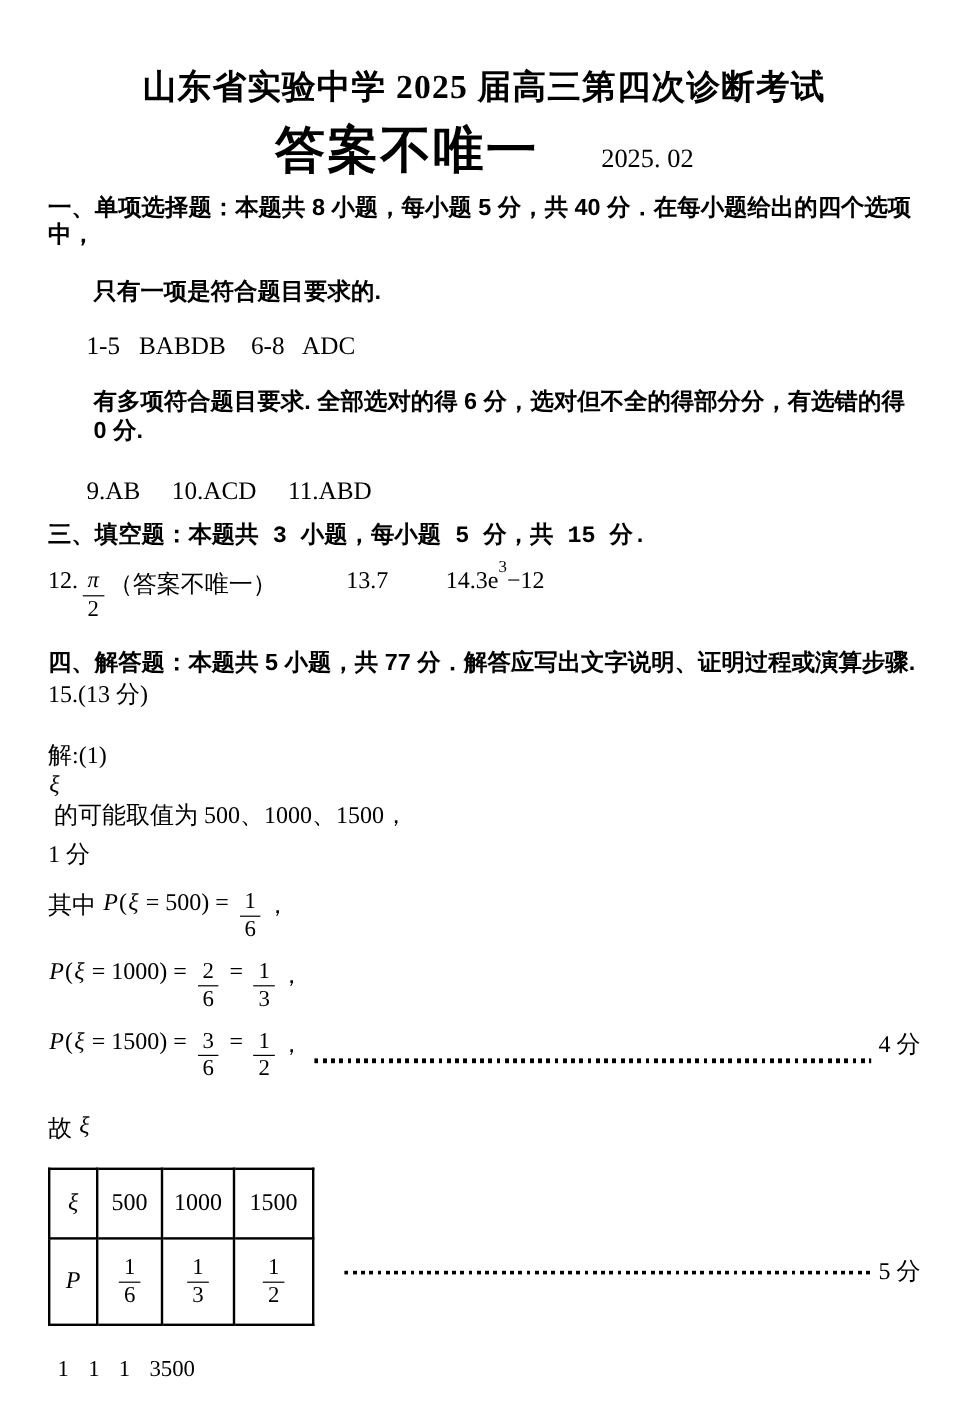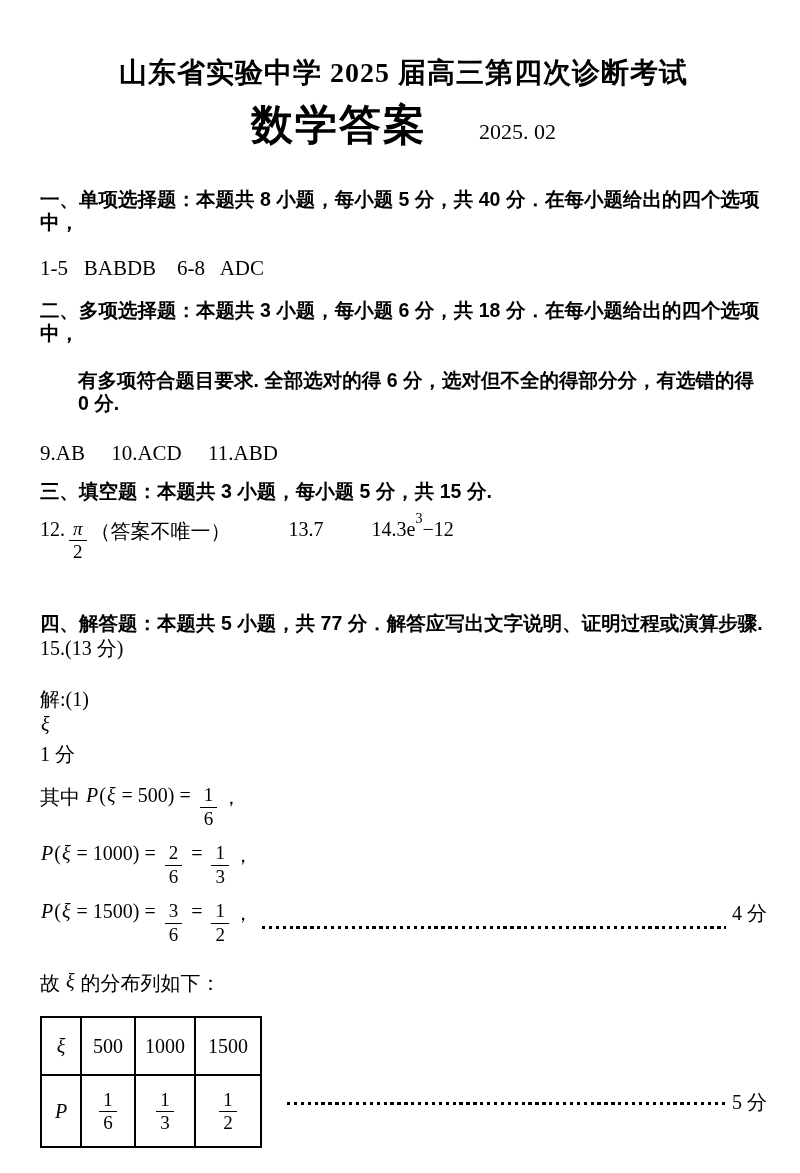--- a/index.html
+++ b/index.html
@@ -12,24 +12,24 @@
          letter-spacing:1px;white-space:pre;}
   .subtitle-row{margin-top:12px;display:flex;justify-content:center;
                 align-items:flex-end;gap:12px;}
   .subtitle{font-family:"Liberation Sans","DejaVu Sans",sans-serif;
             font-weight:900;font-size:42px;line-height:1;letter-spacing:2px;}
   .exam-date{font-size:22px;line-height:1;padding-bottom:3px;white-space:pre;margin-left:40px;}
 
   
   .sec{font-family:"Liberation Sans","DejaVu Sans",sans-serif;font-weight:bold;
        font-size:19.5px;line-height:1.2;white-space:pre-wrap;}
-  .sec.l1{margin-top:42px;}
+  .sec.l1{margin-top:16px;}
   .sec.l2{margin-top:23px;padding-left:38px;}
 
-  .answers{font-size:21px;margin-top:21px;white-space:pre;}
+  .answers{font-size:21px;margin-top:21px;white-space:pre;margin-left:32px;}
   .plain{font-size:20px;white-space:pre;}
 
   
   .math{display:flex;align-items:flex-start;font-size:20px;min-height:30px;}
   .mr{white-space:pre;}
   .mi{font-style:italic;white-space:pre;padding:0 1px;}
   .mfrac{display:inline-flex;flex-direction:column;align-items:center;
          margin:0 4px;font-size:19px;line-height:1.18;}
   .mfrac .num{padding:0 4px;}
   .mfrac .den{border-top:1.6px solid #000;padding:0 4px;}
@@ -57,32 +57,32 @@
   .mt24{margin-top:24px;flex-direction:column;} .tall{min-height:52px;}
 </style>
 </head>
 <body>
 
 <div class="page">
 
   <div class="title">山东省实验中学 2025 届高三第四次诊断考试</div>
 
   <div class="subtitle-row">
-    <span class="subtitle">数学答案</span>
+    <span class="subtitle">答案不唯一</span>
     <span class="exam-date">2025. 02</span>
   </div>
 
   <div class="sec l1">一、单项选择题：本题共 8 小题，每小题 5 分，共 40 分．在每小题给出的四个选项中，</div>
+  <div class="sec l2">只有一项是符合题目要求的.</div>
   <div class="answers">1-5   BABDB    6-8   ADC</div>
 
-  <div class="sec l1" style="margin-top:18px;">二、多项选择题：本题共 3 小题，每小题 6 分，共 18 分．在每小题给出的四个选项中，</div>
   <div class="sec l2">有多项符合题目要求. 全部选对的得 6 分，选对但不全的得部分分，有选错的得 0 分.</div>
   <div class="answers" style="margin-top:26px;">9.AB     10.ACD     11.ABD</div>
 
-  <div class="sec l1" style="margin-top:14px;">三、填空题：本题共 3 小题，每小题 5 分，共 15 分.</div>
+  <div class="sec l1" style="margin-top:14px;font-family:Liberation Mono, monospace;">三、填空题：本题共 3 小题，每小题 5 分，共 15 分.</div>
 
   <div class="math tall mt14">
       <span class="mr">12.</span>
       <span class="mfrac">
         <span class="num" style="font-style: italic;">π</span>
         <span class="den">2</span>
       </span>
       <span class="mr">（答案不唯一）</span>
       <span class="mgap" style="width: 58px;"></span>
       <span class="mr">13.7</span>
@@ -92,20 +92,21 @@
       <span class="mr">−12</span>
     </div>
 
   <div class="sec l1" style="">四、解答题：本题共 5 小题，共 77 分．解答应写出文字说明、证明过程或演算步骤.</div>
 
   <div class="plain mt22">15.(13 分)</div>
 
   <div class="math mt24">
       <span class="mr">解:(1)</span>
       <span class="mi">ξ</span>
+      <span class="mr"> 的可能取值为 500、1000、1500，</span>
       <span class="mdots"></span>
       <span class="mscore">1 分</span>
     </div>
   <div class="math tall mt16">
       <span class="mr">其中 </span>
       <span class="mi">P</span>
       <span class="mr">(</span>
       <span class="mi">ξ</span>
       <span class="mr"> = 500) = </span>
       <span class="mfrac">
@@ -145,21 +146,20 @@
         <span class="den">2</span>
       </span>
       <span class="mr">，</span>
       <span class="mdots"></span>
       <span class="mscore">4 分</span>
     </div>
 
   <div class="math mt18">
       <span class="mr">故 </span>
       <span class="mi">ξ</span>
-      <span class="mr"> 的分布列如下：</span>
     </div>
 
   <div class="table-block">
     <table class="dist-table">
       <tbody>
         <tr class="r1">
           <td class="c0 var">ξ</td>
           <td class="c1">500</td>
           <td class="c2">1000</td>
           <td class="c3">1500</td>

